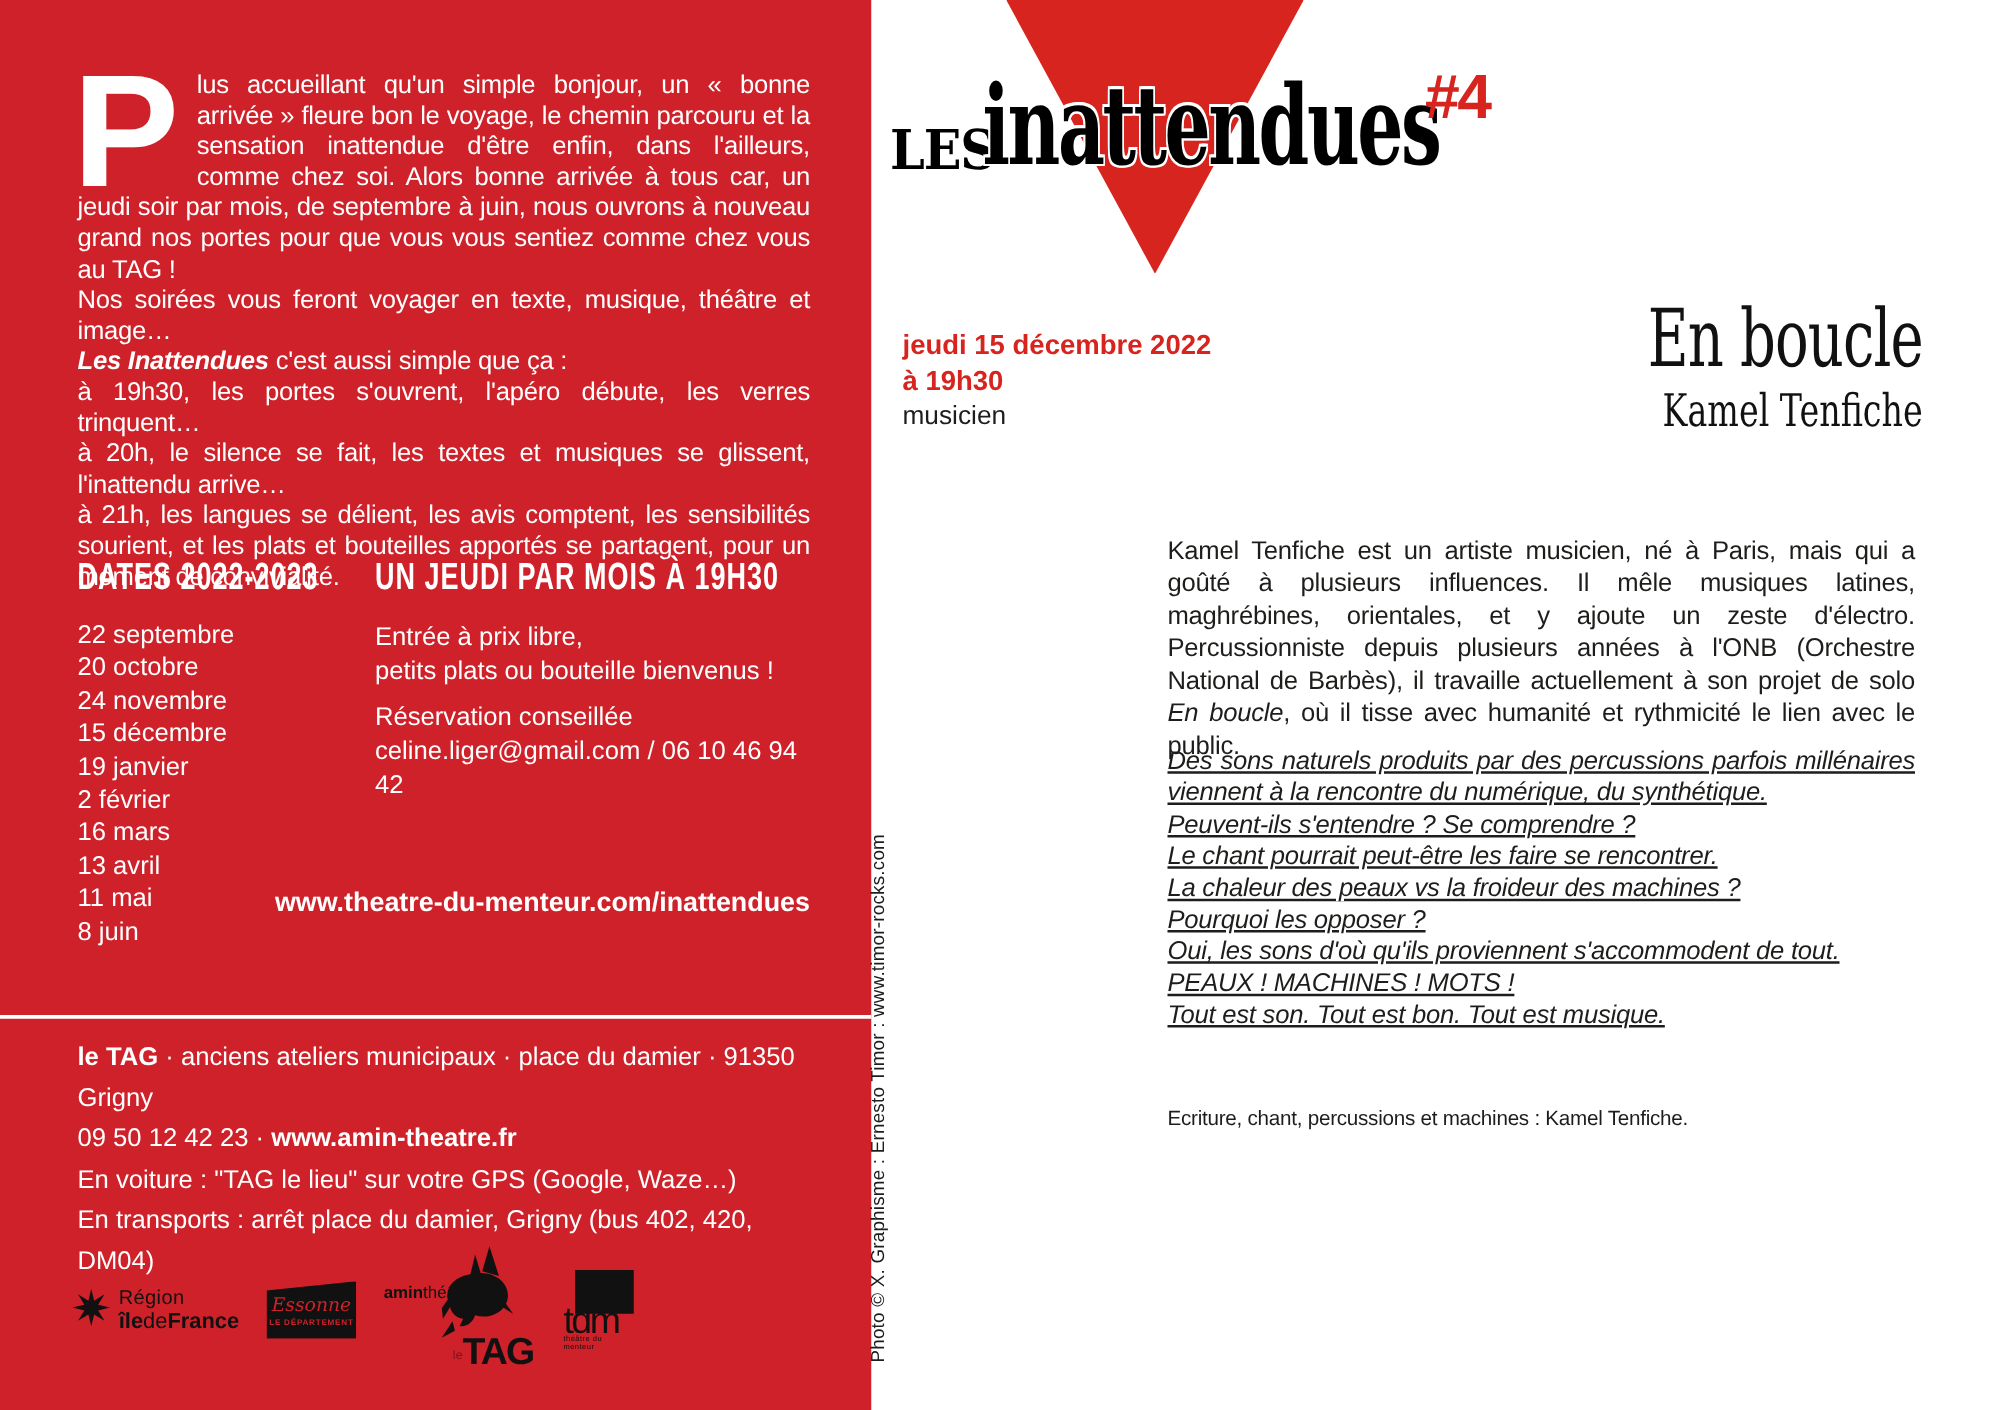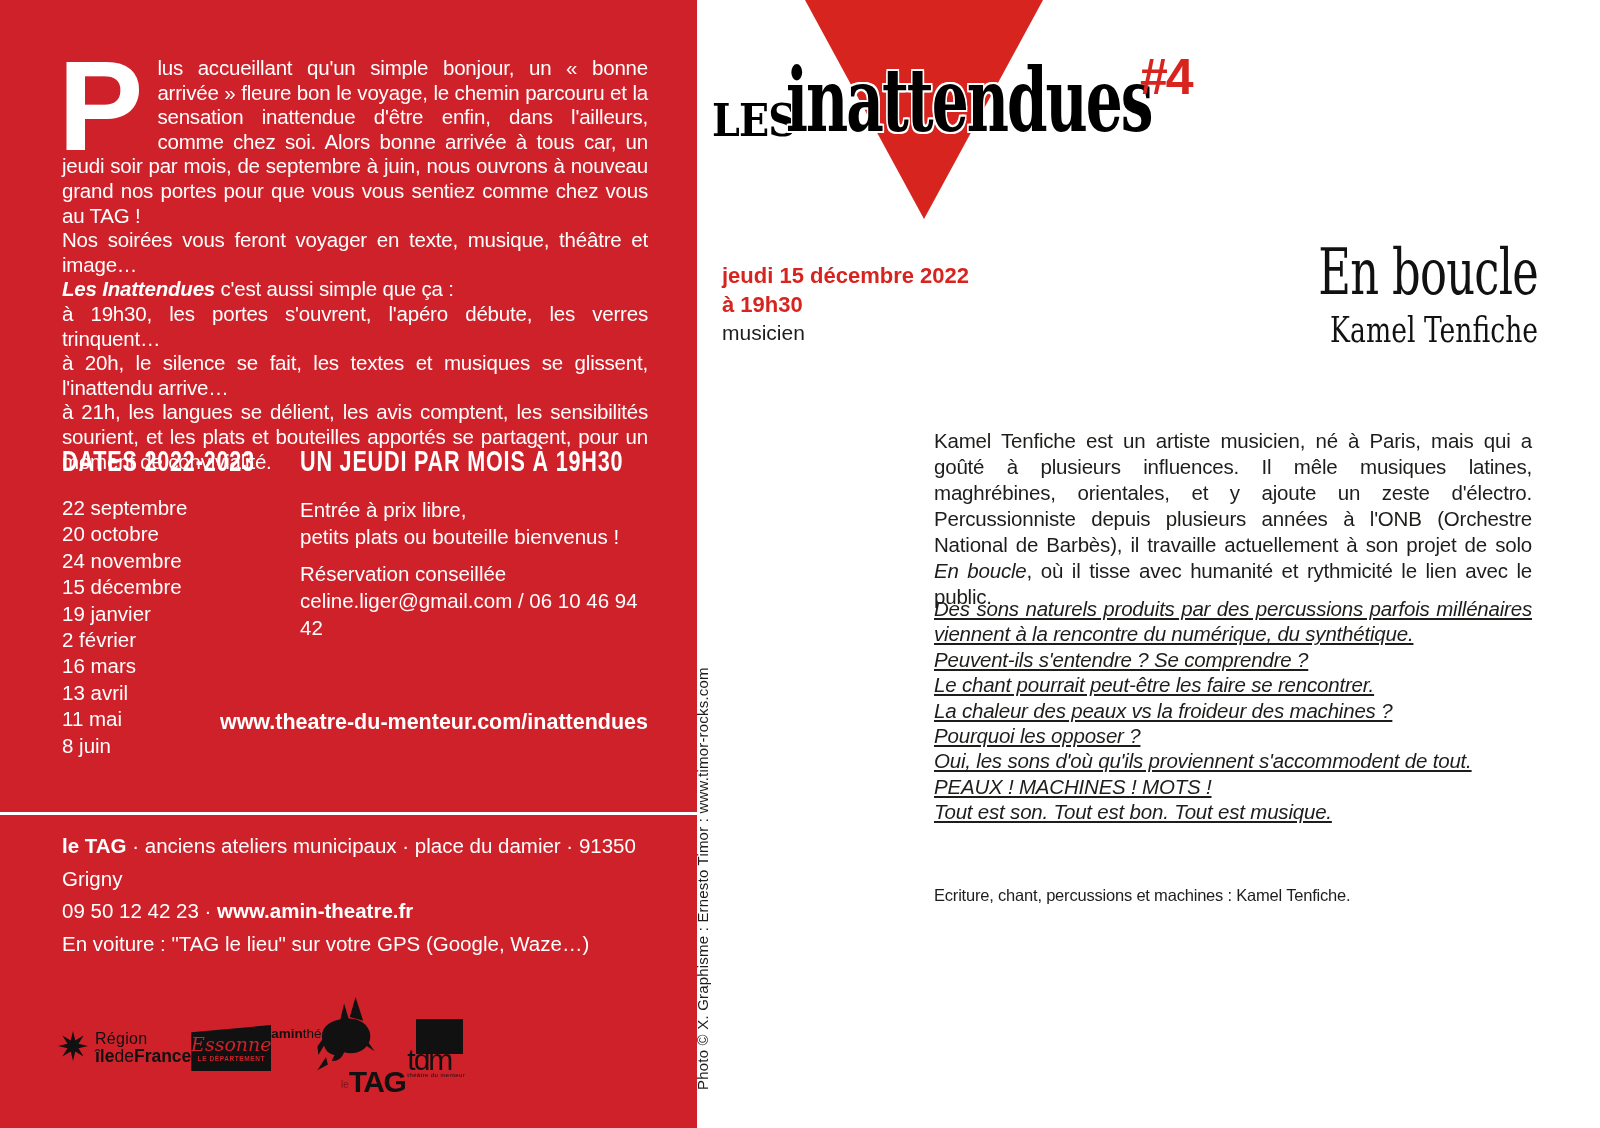--- a/index.html
+++ b/index.html
@@ -30,30 +30,30 @@
   .info-block{position:absolute;left:300px;top:448px;width:352px;color:#fff;font-size:20.5px;}
   .info-group1{margin-top:17px;line-height:27px;}
   .info-group2{margin-top:10px;line-height:27px;}
   .site-url{position:absolute;left:62px;top:710px;width:586px;text-align:right;
     color:#fff;font-weight:700;font-size:21.5px;cursor:pointer;}
   .venue-block{position:absolute;left:62px;top:830px;width:600px;color:#fff;
     font-size:20.5px;line-height:32.5px;}
   .venue-block b{font-weight:700;}
   
   .logos-row{position:absolute;left:58px;top:992px;width:450px;height:112px;
-    display:flex;align-items:center;color:#111;}
+    display:flex;align-items:center;gap:22px;color:#111;}
   .logo-region{display:flex;align-items:center;gap:7px;}
   .logo-region .txt{line-height:1;}
   .logo-region .l1{font-size:16px;letter-spacing:0.3px;}
   .logo-region .l2{font-size:17.5px;margin-top:1px;}
   .logo-region .b{font-weight:700;}
   .logo-essonne{width:80px;height:46px;background:#111;color:var(--red);
     clip-path:polygon(0 16%,100% 0,100% 100%,0 100%);
     display:flex;flex-direction:column;align-items:center;justify-content:center;}
-  .logo-essonne .script{font-family:"DejaVu Serif",serif;font-style:italic;font-size:19px;line-height:18px;text-align:center;}
+  .logo-essonne .script{font-family:"DejaVu Serif",serif;font-style:italic;font-size:15px;line-height:18px;text-align:center;}
   .logo-essonne .sub{font-size:6.5px;font-weight:700;letter-spacing:0.6px;margin-top:2px;}
   .logo-amin{position:relative;width:136px;height:104px;}
   .amin-name{position:absolute;left:0;top:30px;font-size:13.5px;}
   .amin-name b{font-weight:700;}
   .rhino{position:absolute;left:44px;top:0;}
   .letag{position:absolute;right:2px;bottom:6px;display:flex;align-items:flex-end;}
   .letag .le{font-size:10px;color:#7e1318;margin-bottom:4px;text-align:center;}
   .letag .tag{font-size:30px;font-weight:700;letter-spacing:-1.5px;line-height:24px;}
   .logo-tdm{width:64px;text-align:left;}
   .tdm-square{width:47px;height:35px;background:#111;margin-left:9px;}
@@ -135,20 +135,21 @@
       <div>celine.liger@gmail.com / 06 10 46 94 42</div>
     </div>
   </div>
 
   <div class="site-url">www.theatre-du-menteur.com/inattendues</div>
 
   <div class="venue-block">
     <div><b>le TAG</b><span> · anciens ateliers municipaux · place du damier · 91350 Grigny</span></div>
     <div><span>09 50 12 42 23 · </span><b>www.amin-theatre.fr</b></div>
     <div>En voiture : "TAG le lieu" sur votre GPS (Google, Waze…)</div>
+    <div>En transports : arrêt place du damier, Grigny (bus 402, 420, DM04)</div>
   </div>
 
   <div class="logos-row">
 
     <div class="logo-region">
       <span>
         <svg width="30" height="30" viewBox="0 0 30 30" fill="#111">
           <polygon points="15,0 17.3,9.5 25.6,4.4 20.5,12.7 30,15 20.5,17.3 25.6,25.6 17.3,20.5 15,30 12.7,20.5 4.4,25.6 9.5,17.3 0,15 9.5,12.7 4.4,4.4 12.7,9.5"></polygon>
         </svg>
       </span>

